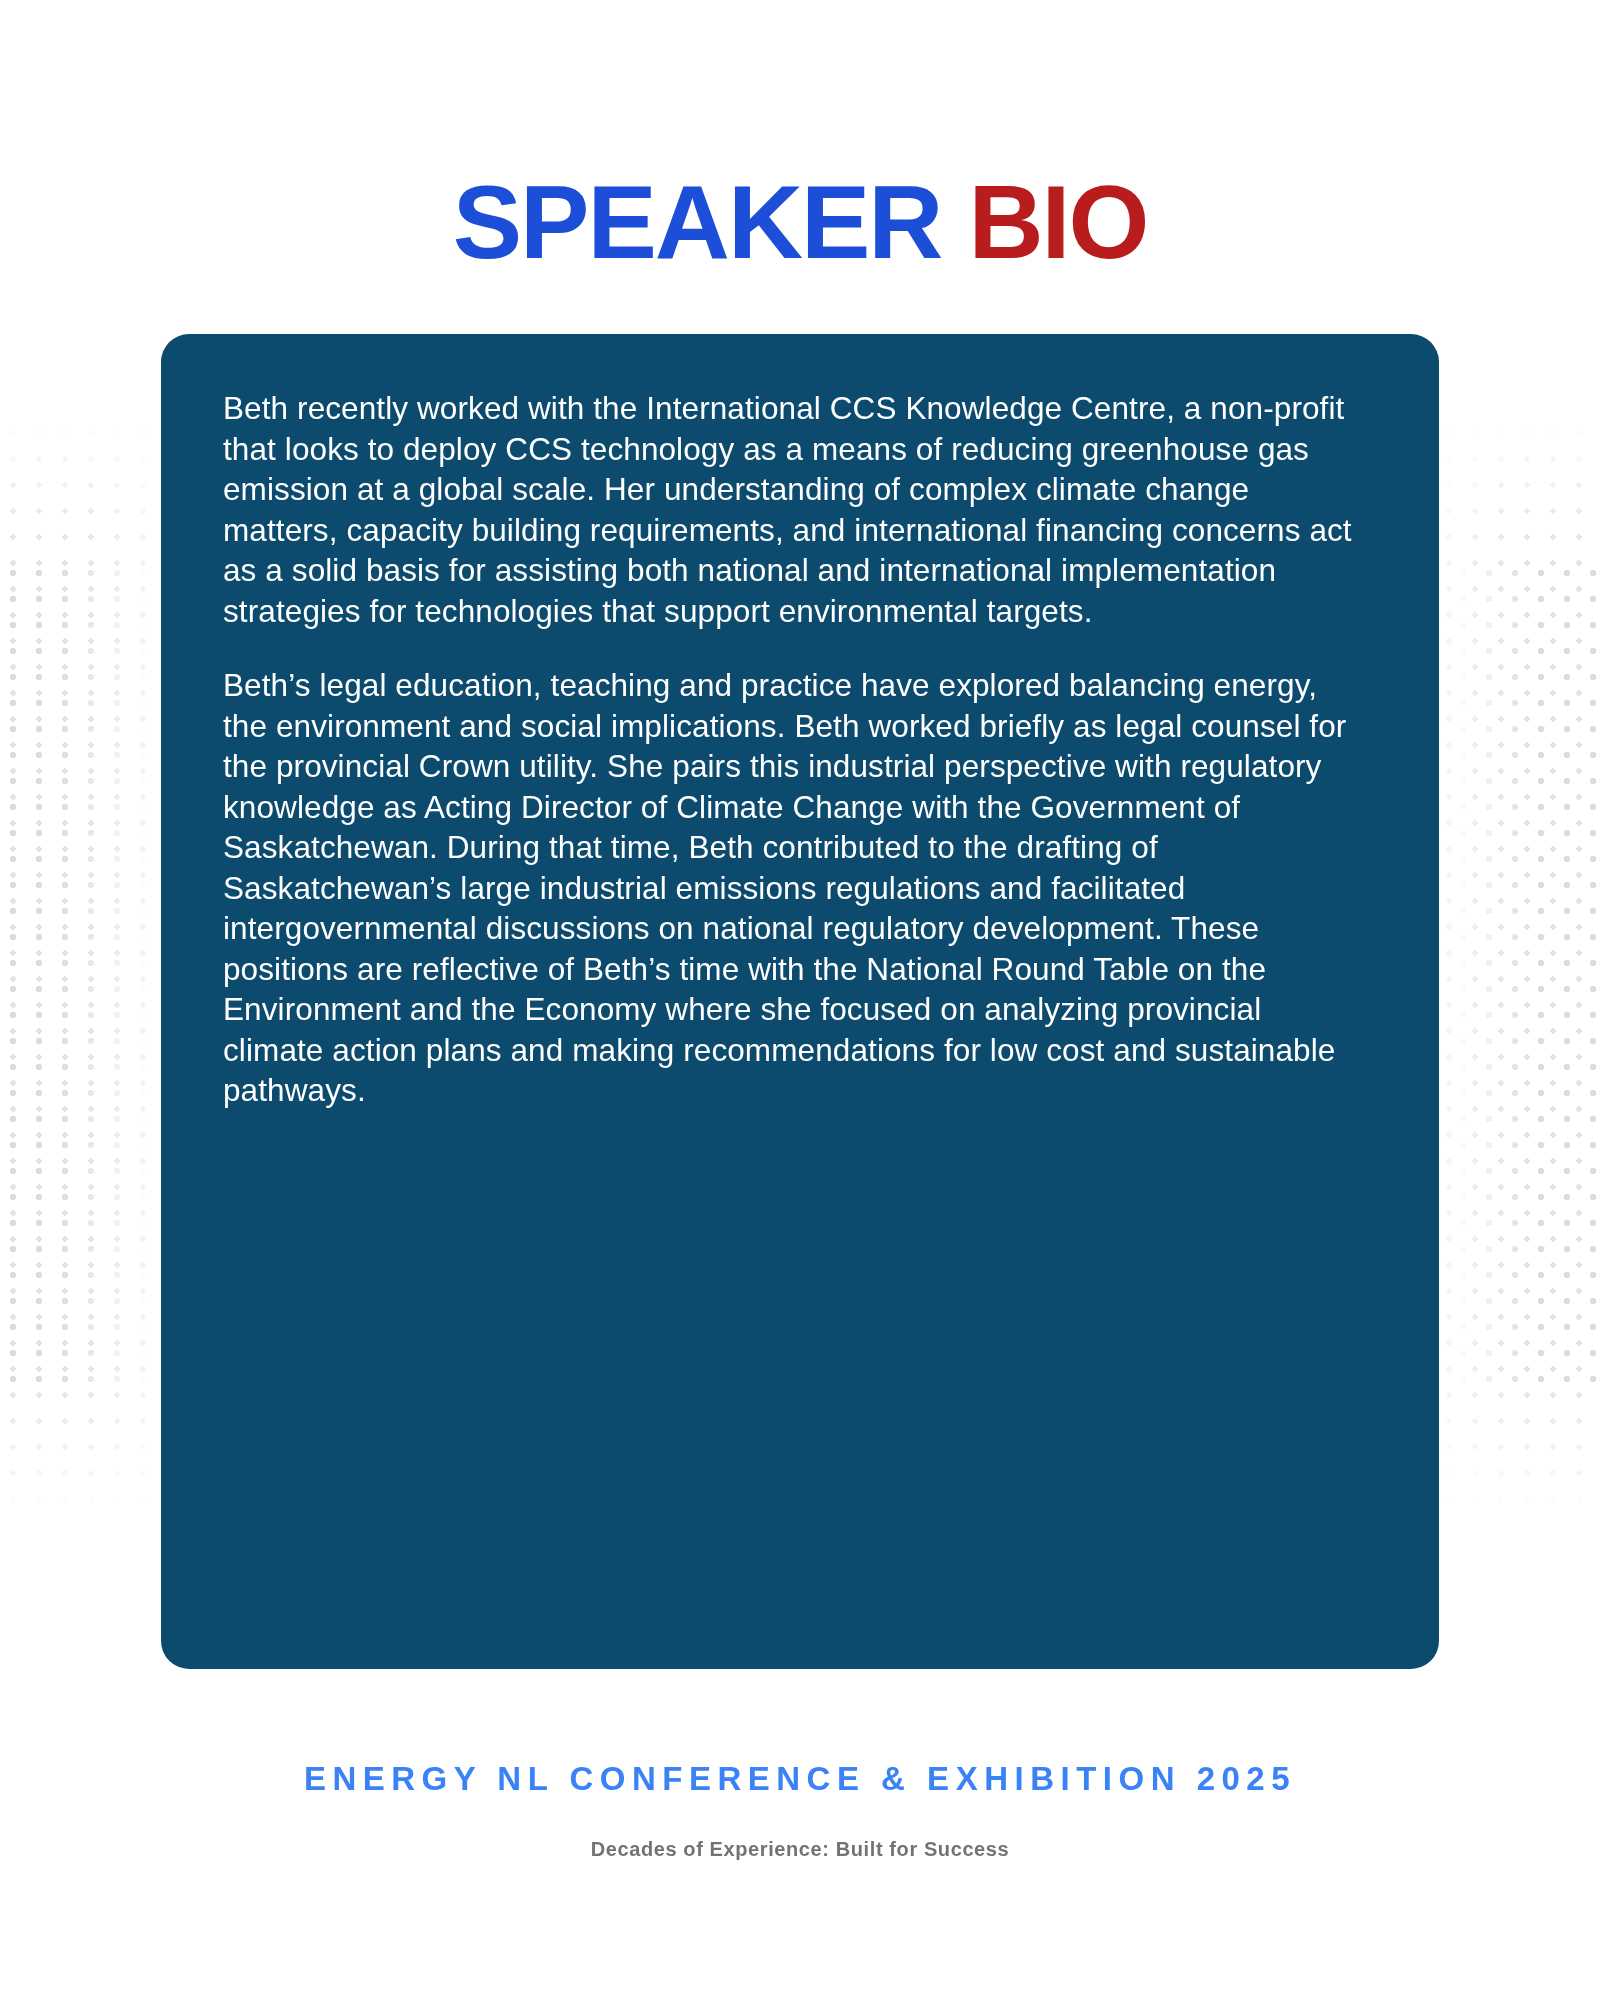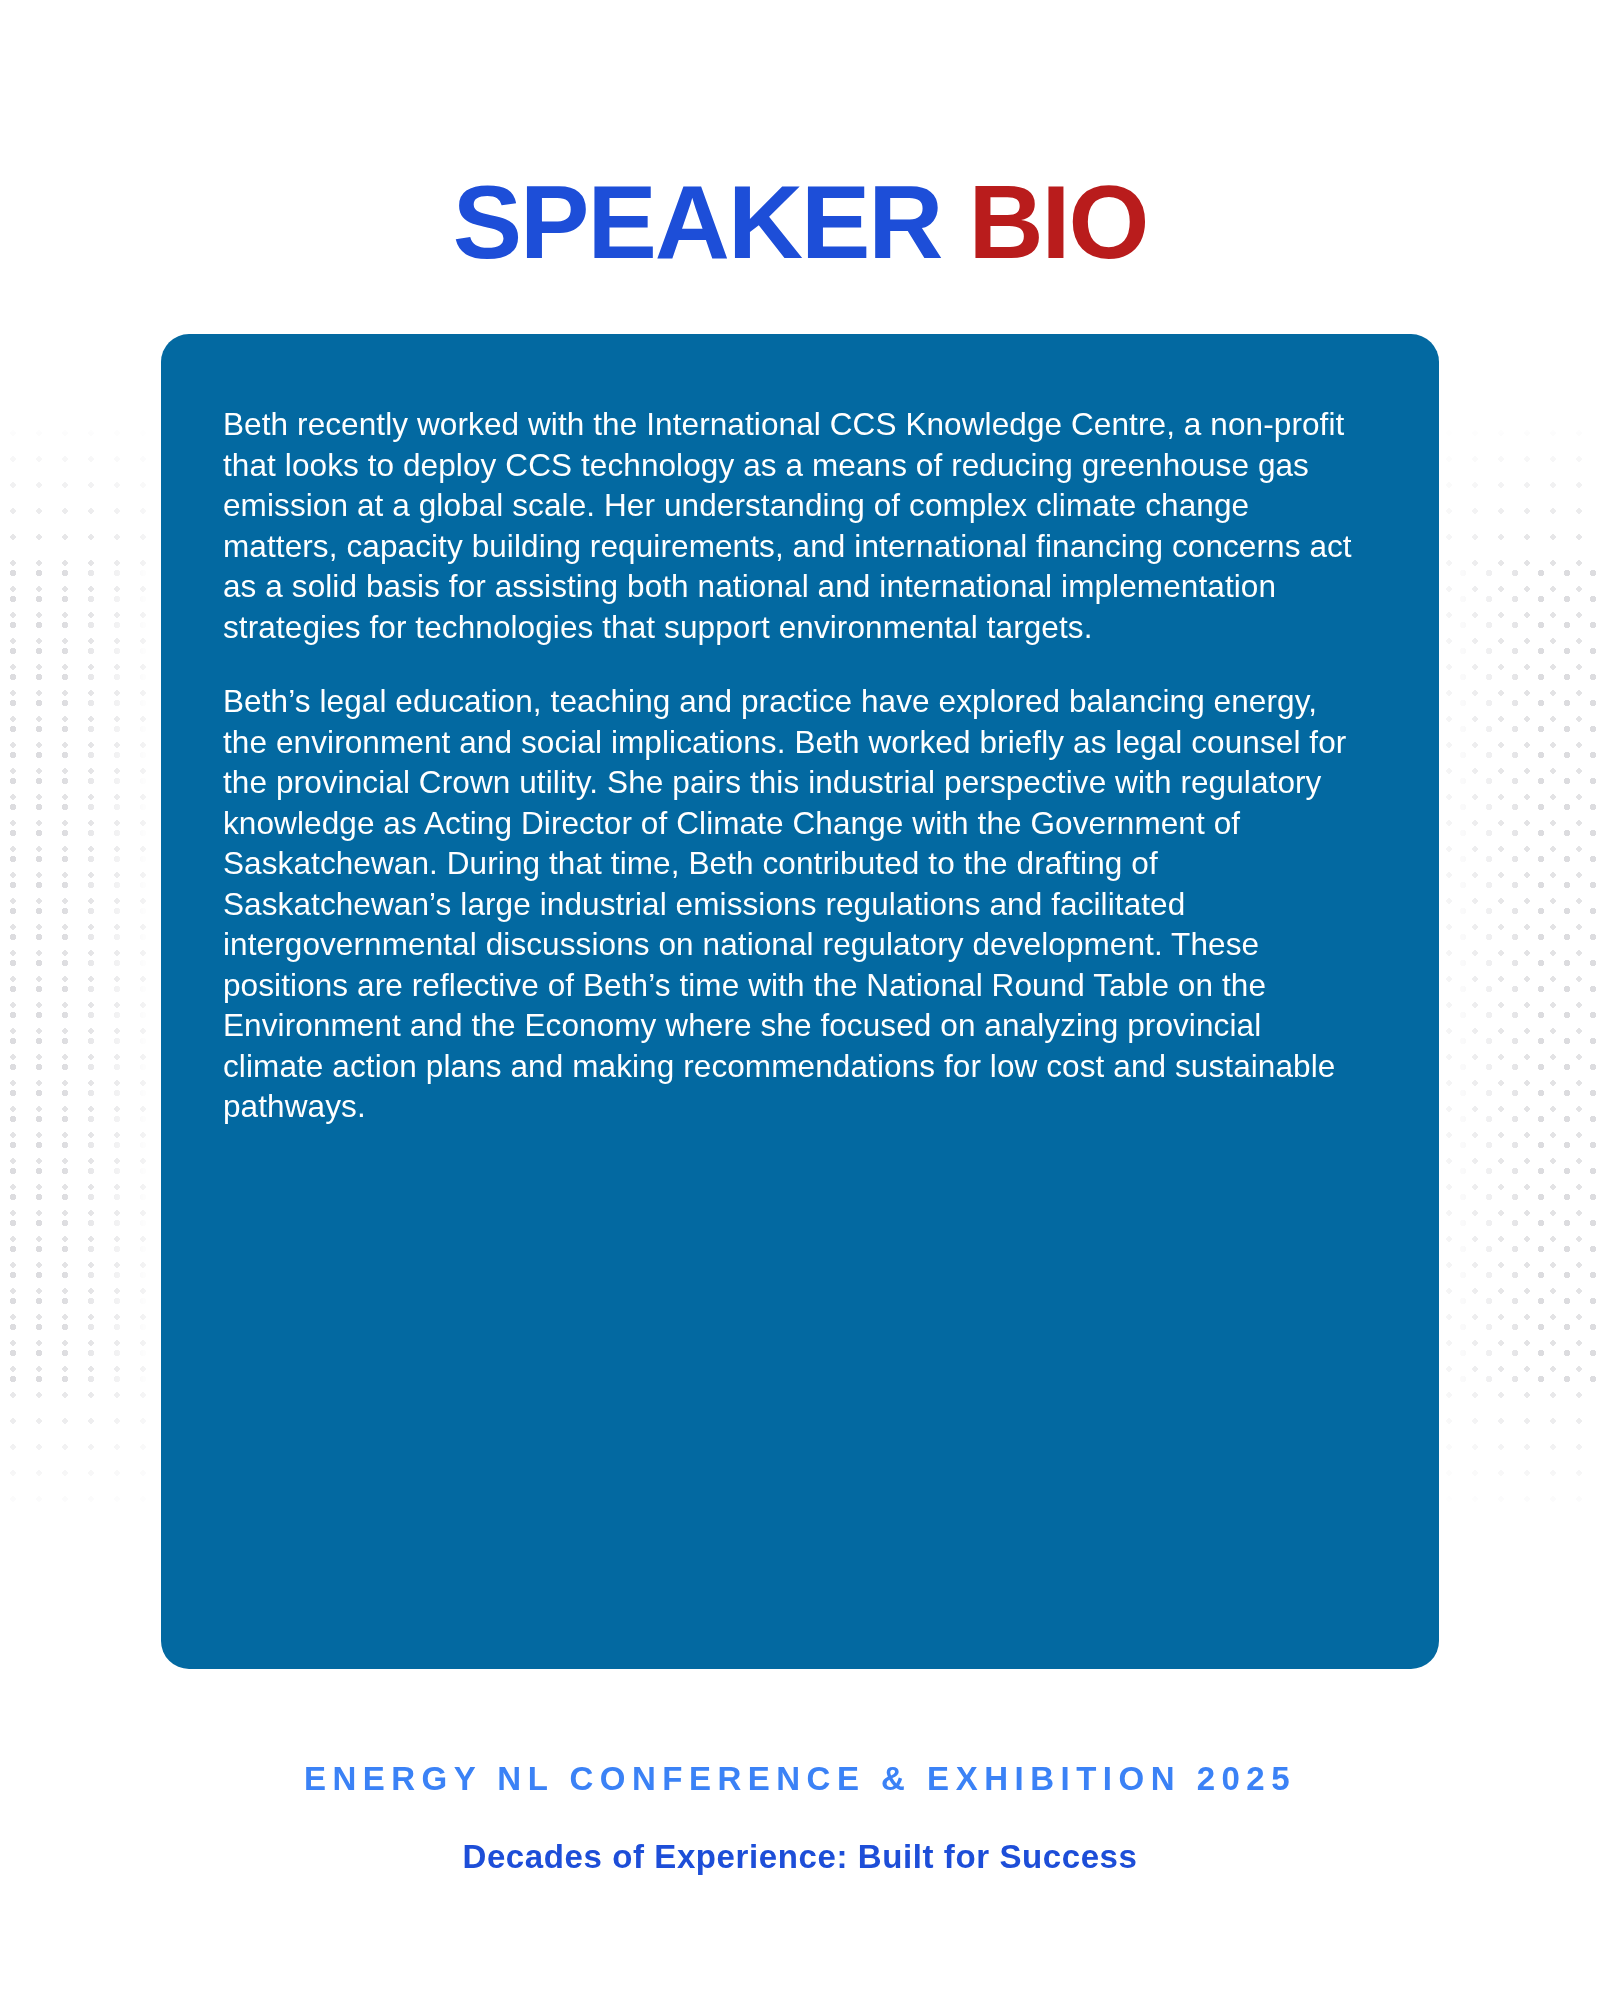--- a/index.html
+++ b/index.html
@@ -80,24 +80,24 @@
   .title .word-main { color: #1d4ed8; }
   .title .word-accent { color: #b91c1c; }
 
   
   .bio-card {
     position: absolute;
     top: 334px;
     left: 161px;
     width: 1278px;
     height: 1335px;
-    background: #0369a1;
+    background: #0c4a6e;
     border-radius: 28px;
     box-sizing: border-box;
-    padding: 70px 70px 0 62px;
+    padding: 54px 70px 0 62px;
   }
   .bio-paragraph {
     color: #ffffff;
     font-size: 31.5px;
     line-height: 40.5px;
     margin: 0 0 34px 0;
     font-weight: 400;
     letter-spacing: 0.1px;
   }
 
@@ -110,22 +110,22 @@
   }
   .footer-line-1 {
     top: 1760px;
     color: #3b82f6;
     font-size: 33px;
     font-weight: 800;
     letter-spacing: 6.5px;
   }
   .footer-line-2 {
     top: 1838px;
-    color: #1d4ed8;
-    font-size: 33px;
+    color: #737373;
+    font-size: 20px;
     font-weight: 700;
     letter-spacing: 0.6px;
   }
 </style>
 </head>
 <body>
 
 <div class="dots left"></div>
 <div class="dots left-dense"></div>
 <div class="dots right"></div>

